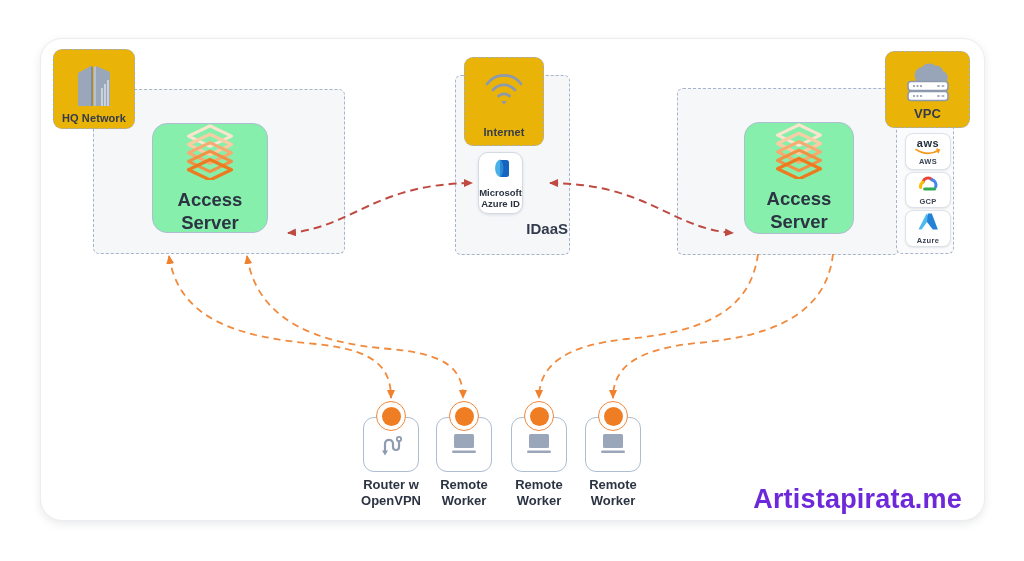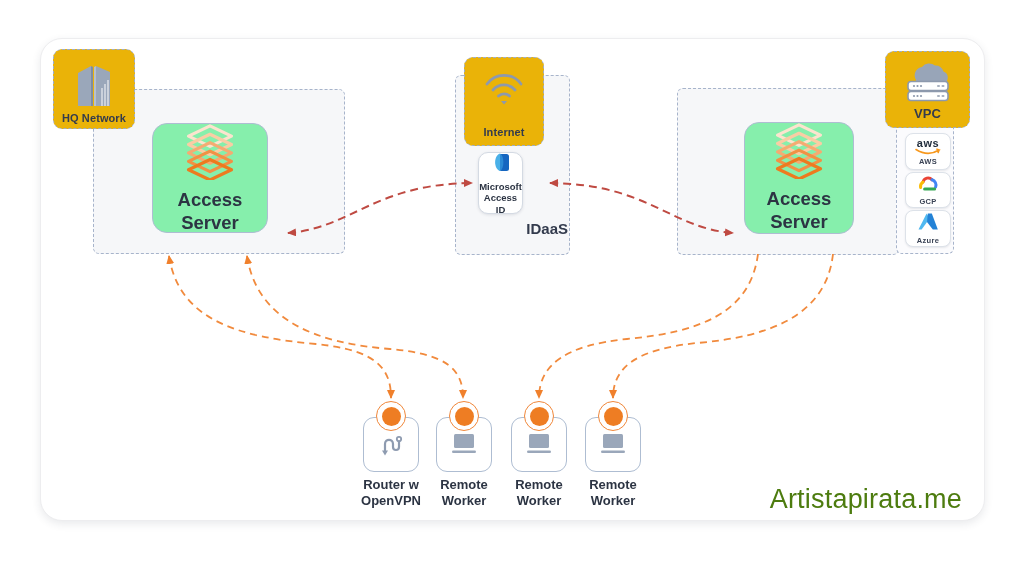--- a/index.html
+++ b/index.html
@@ -34,21 +34,21 @@
   
   .ep-box{position:absolute;width:56px;height:55px;background:#ffffff;border:1.6px solid #aebdd2;
           border-radius:11px;display:flex;align-items:center;justify-content:center;box-sizing:border-box;}
   .ep-label{position:absolute;width:90px;text-align:center;font-weight:bold;font-size:13px;
             line-height:15.5px;color:#2c3443;}
   
   .dot{position:absolute;width:30px;height:30px;border:1.5px solid #f0873a;border-radius:50%;
        background:#ffffff;box-sizing:border-box;display:flex;align-items:center;justify-content:center;}
   .dot .core{width:19px;height:19px;border-radius:50%;background:#ee7d23;}
   .arrows{position:absolute;left:0;top:0;pointer-events:none;}
-  .watermark{position:absolute;right:62px;top:484px;font-weight:normal;font-size:27px;color:#4d7c0f;letter-spacing:.2px;}
+  .watermark{position:absolute;right:62px;top:484px;font-weight:bold;font-size:27px;color:#6d28d9;letter-spacing:.2px;}
 </style>
 </head>
 <body>
 
 <div class="stage">
   <div class="card"></div>
 
   <div class="container" style="left:93px;top:89px;width:250px;height:163px;"></div>
   <div class="container" style="left:677px;top:88px;width:220px;height:165px;"></div>
   <div class="container" style="left:455px;top:75px;width:113px;height:178px;"></div>
@@ -170,21 +170,21 @@
   <div class="entra-card" style="left:478px;top:152px;width:45px;height:62px;">
     <span>
       <svg width="22" height="23" viewBox="0 0 22 23">
         <rect x="9" y="3" width="10" height="17" rx="2.5" fill="#1565c0"></rect>
         <path d="M10,2.5 C3.5,4.5 3.5,18 10,20 Z" fill="#49b0e8"></path>
         <path d="M10,2.5 C14.5,4.5 14.5,18 10,20 Z" fill="#2f8fd8" opacity=".85"></path>
       </svg>
     </span>
     <div class="t">
       <div>Microsoft</div>
-        <div>Access ID</div>
+        <div>Azure ID</div>
     </div>
   </div>
   <div class="idaas-lbl" style="left:455px;top:220px;width:113px;">IDaaS</div>
 
   <div class="mini-card" style="left:905px;top:133px;width:46px;height:37px;">
     <span style="display:flex;flex-direction:column;align-items:center;">
       <span class="aws-word">aws</span>
       <svg width="28" height="8" viewBox="0 0 28 8">
           <path d="M2,1.5 Q14,9 25,2 L23,1.2 M25,2 L24.2,4.4" fill="none" stroke="#f7981d" stroke-width="1.6" stroke-linecap="round"></path>
         </svg>

